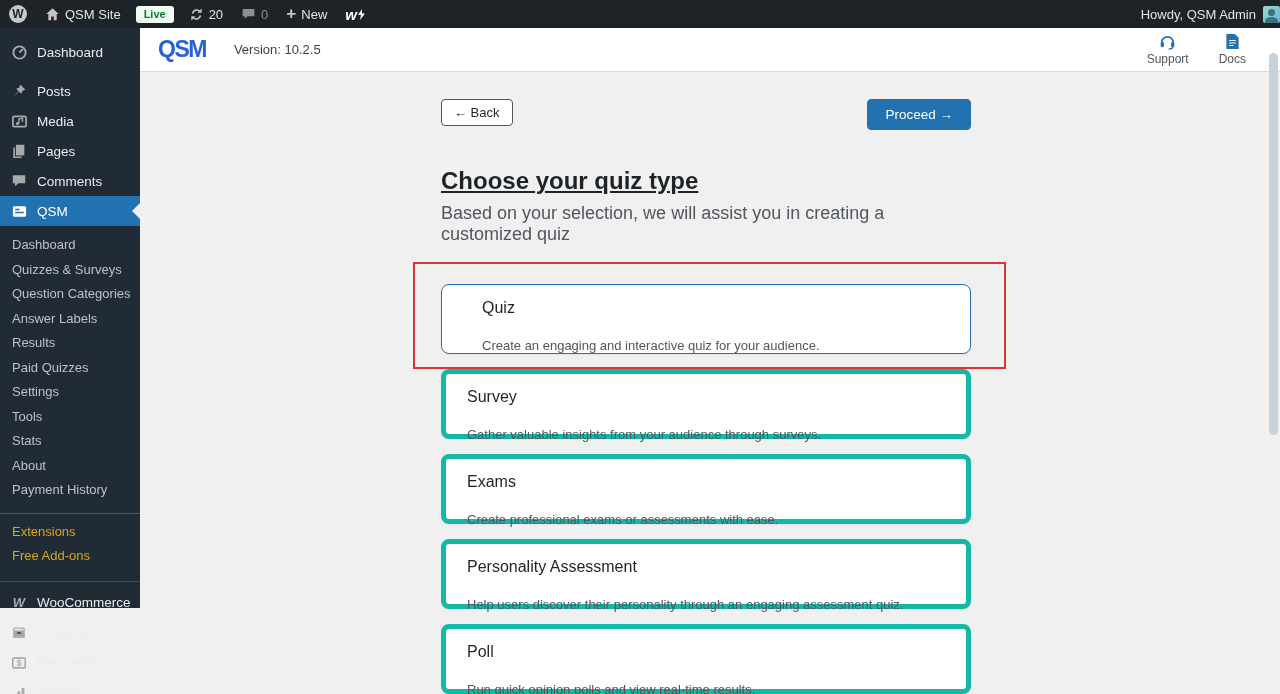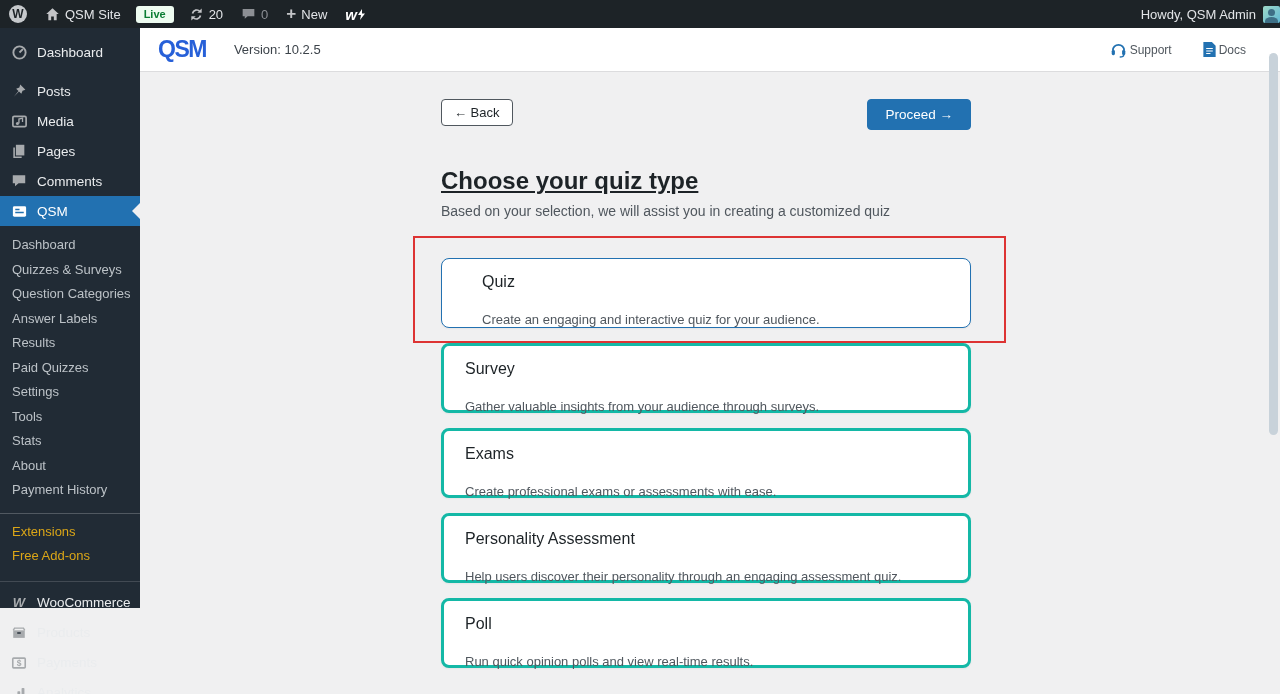--- a/index.html
+++ b/index.html
@@ -43,35 +43,35 @@
   .submenu-item.promo { color:#dba617; }
   .commerce-sep { border-top:1px solid rgba(255,255,255,.15); margin:8px 0 6px 0; }
   .woo-w { font-weight:800; font-size:13px; font-style:italic; }
 
   
   #plugin-header { position:absolute; top:28px; left:140px; width:1140px; height:44px; background:#fff;
     border-bottom:1px solid #dcdcde; display:flex; align-items:center; padding:0 34px 0 18px; z-index:20; }
   .qsm-logo { font-size:23px; font-weight:800; color:#2760d8; letter-spacing:-1.5px; }
   .version { margin-left:28px; font-size:13px; color:#3c434a; }
   .header-actions { margin-left:auto; display:flex; gap:30px; }
-  .header-action { display:flex; flex-direction:row; align-items:center; gap:2px; cursor:pointer;text-align:right; }
+  .header-action { display:flex; flex-direction:column; align-items:center; gap:2px; cursor:pointer;text-align:right; }
   .header-action .ha-label { font-size:12px; color:#50575e; }
 
   
   #content { position:absolute; top:72px; left:140px; width:1140px; height:550px; background:#f0f0f1; }
   .column { position:absolute; left:301px; top:0; width:530px; }
   .toolbar { margin-top:27px; display:flex; justify-content:space-between; align-items:flex-start; }
   .btn-back { background:#fff; border:1px solid #50575e; color:#1d2327; border-radius:4px;
     font-size:13px; padding:5px 12px; cursor:pointer; font-family:inherit; }
   .btn-proceed { background:#2271b1; border:1px solid #2271b1; color:#fff; border-radius:4px;
     font-size:13.5px; padding:7px 17px; cursor:pointer; font-family:inherit; }
   .page-title { margin-top:38px; font-size:24px; font-weight:600; color:#1d2327; line-height:26px;text-decoration:underline; }
-  .page-subtitle { margin-top:9px; font-size:14px; color:#50575e; }
+  .page-subtitle { margin-top:9px; font-size:18px; color:#50575e; }
   .cards { margin-top:39px; position:relative; }
-  .card { background:#fff; border:3px solid #14b8a6; border-radius:8px; height:70px;
+  .card { background:#fff; border:5px solid #14b8a6; border-radius:8px; height:70px;
     margin-bottom:15px; padding:13px 21px; cursor:pointer; box-shadow:0 1px 2px rgba(0,0,0,.05); }
   .card.selected { border:1.5px solid #2271b1;padding-left:40px; }
   .card-title { font-size:16px; color:#1d2327; font-weight:500; line-height:20px; }
   .card-desc { font-size:13px; color:#50575e; margin-top:20px; line-height:16px; }
   .red-annotation { position:absolute; left:-28px; top:-22px; width:593px; height:107px;
     border:2px solid #dd3333; pointer-events:none; z-index:5; }
 
   
   .scroll-thumb { position:absolute; right:2px; top:53px; width:9px; height:382px;
     background:#c8d2da; border-radius:6px; z-index:50; }

